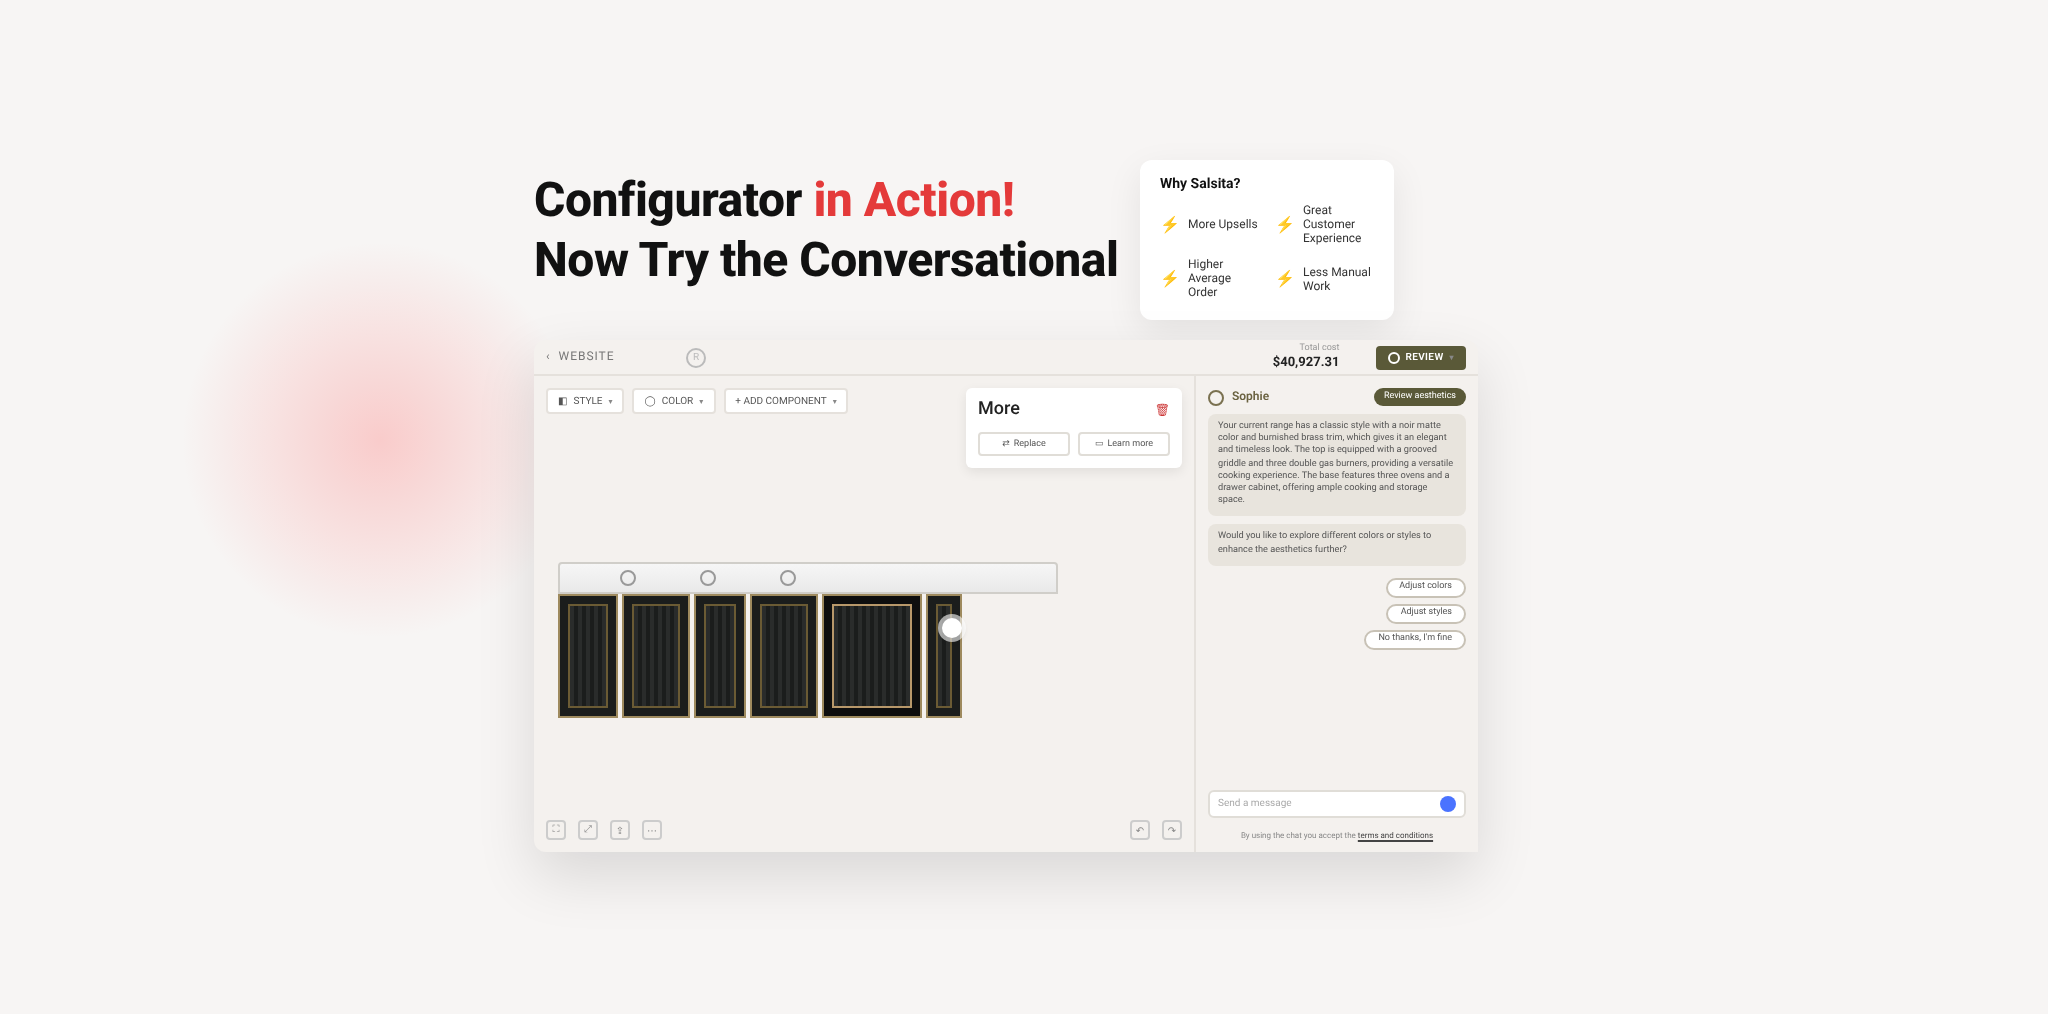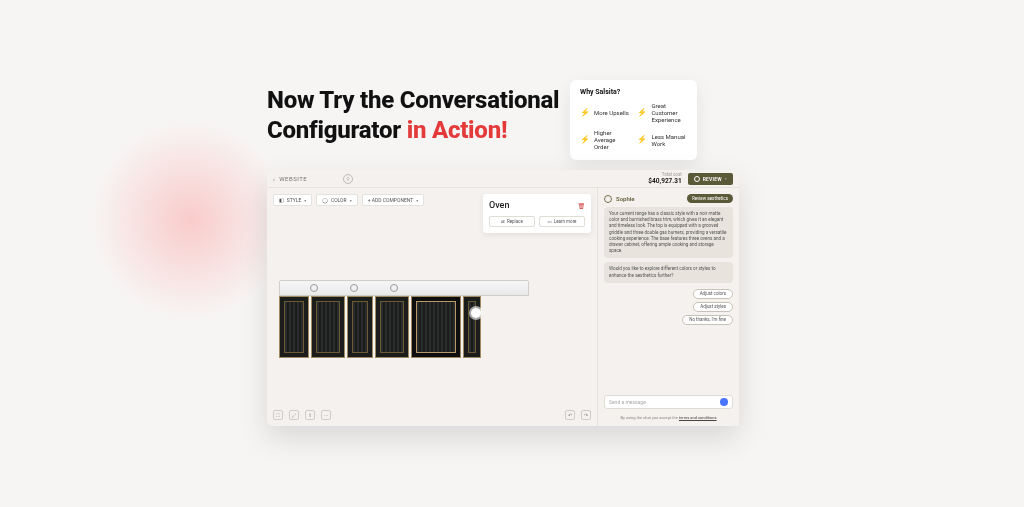--- a/index.html
+++ b/index.html
@@ -73,21 +73,21 @@
   .brand-ring {
     position: absolute;
     left: 50%;
     transform: translateX(-160px);
     width: 10px; height: 10px;
     border: 1px solid #bbb;
     border-radius: 50%;
     display: flex; align-items: center; justify-content: center;
     font-size: 5px; color: #bbb;
   }
-  .topbar-right { display: flex; align-items: center; gap: 6px; }
+  .topbar-right { display: flex; align-items: center; gap: 18px; }
   .total-block { text-align: right; line-height: 1; }
   .total-label { color: #999; font-size: 4.5px; }
   .total-value { font-weight: 700; color: #222; font-size: 6.5px; }
   .review-btn {
     background: #5a5938;
     color: #fff;
     border-radius: 2px;
     padding: 3px 6px;
     display: flex; align-items: center; gap: 3px;
     font-weight: 600;
@@ -236,24 +236,24 @@
   .send-dot { margin-left:auto; width:8px;height:8px;border-radius:50%;background:#4a73ff; }
   .terms { text-align:center; font-size:4px; color:#888; margin-top:2px; }
   .terms u { color:#444; }
 </style>
 </head>
 <body>
 
 <div class="glow"></div>
 
 <div class="headline">
-  <div>Now Try the Conversational</div>
   <div>
     <span>Configurator </span><span class="accent">in Action!</span>
   </div>
+  <div>Now Try the Conversational</div>
 </div>
 
 <div class="why-card">
   <h4>Why Salsita?</h4>
   <div class="why-grid">
     <div class="why-item">
         <span class="bolt">⚡</span>
         <span>More Upsells</span>
       </div>
     <div class="why-item">
@@ -305,21 +305,21 @@
           <span class="chev">▾</span>
         </div>
         <div class="config-pill">
           <span>+  ADD COMPONENT</span>
           <span class="chev">▾</span>
         </div>
       </div>
 
       <div class="side-panel">
         <div class="side-panel-header">
-          <span class="side-panel-title">Oven</span>
+          <span class="side-panel-title">More</span>
           <span class="trash">🗑</span>
         </div>
         <div class="side-btns">
           <div class="mini-btn">
             <span>⇄</span>
             <span>Replace</span>
           </div>
           <div class="mini-btn">
             <span>▭</span>
             <span>Learn more</span>

